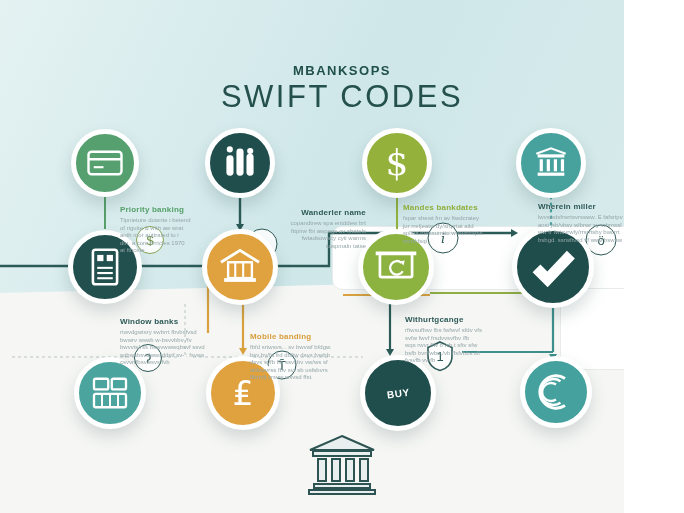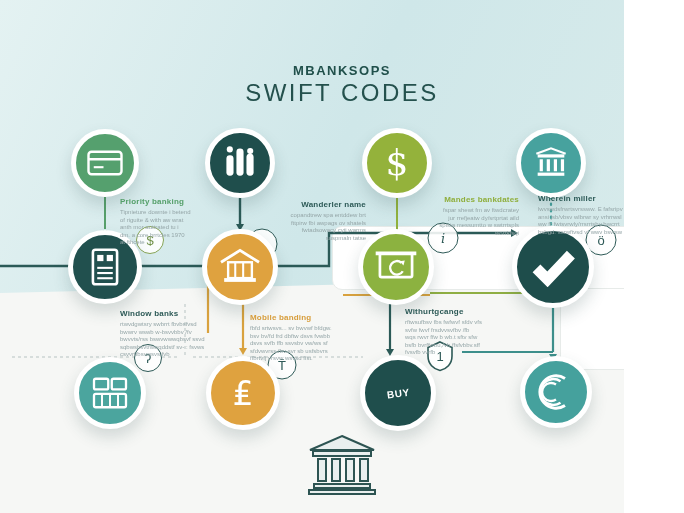--- a/index.html
+++ b/index.html
@@ -5,33 +5,33 @@
   html,body{margin:0;padding:0;}
   .canvas{position:relative;width:624px;height:513px;background:#f6f7f5;overflow:hidden;
           font-family:"Liberation Sans",sans-serif;}
   .bg-top{position:absolute;left:0;top:0;width:684px;height:294px;
           background:linear-gradient(115deg,#e4f2f2 0%,#cfe7e9 50%,#d8ebeb 100%);
           clip-path:polygon(0 0,684px 0,684px 276px,0 293px);}
   .card{position:absolute;background:#ffffff;border:1px solid #e7ebe9;border-radius:10px;}
   .kicker{position:absolute;top:63px;left:0;width:684px;text-align:center;
           font-size:13px;font-weight:bold;letter-spacing:1.5px;color:#20504b;}
   .main-title{position:absolute;top:79px;left:0;width:684px;text-align:center;
-          font-size:24px;font-weight:500;letter-spacing:2.5px;color:#24514d;}
+          font-size:31px;font-weight:500;letter-spacing:2.5px;color:#24514d;}
   .lines{position:absolute;left:0;top:0;}
   .node{position:absolute;transform:translate(-50%,-50%);border-radius:50%;
         border:5px solid #fff;box-shadow:0 8px 16px rgba(40,70,70,.18);
         display:flex;align-items:center;justify-content:center;}
   .badge{position:absolute;transform:translate(-50%,-50%);border-radius:50%;
          background:rgba(255,255,255,.88);border:1.5px solid #2e5a57;color:#2e5a57;
          display:flex;align-items:center;justify-content:center;font-size:13px;}
   .badge.green{border-color:#86a456;color:#6d8f45;}
   .shield{position:absolute;transform:translate(-50%,-50%);display:flex;
           align-items:center;justify-content:center;}
   .tblock{position:absolute;width:116px;}
-  .tblock h4{margin:0 0 3px 0;font-size:8px;font-weight:bold;letter-spacing:.2px;}
+  .tblock h4{margin:8px 0 3px 0;font-size:8px;font-weight:bold;letter-spacing:.2px;}
   .tblock p{margin:0;font-size:6px;line-height:7.5px;color:#95a6a8;white-space:pre-line;}
   .h-green{color:#55a06a;} .h-dark{color:#2d5a57;} .h-olive{color:#8fae3c;} .h-orange{color:#d79d3b;}
   .glyph-dollar{font-family:"DejaVu Serif",serif;font-size:36px;color:#fff;line-height:1;}
   .glyph-lira{font-size:33px;color:#fff;line-height:1;font-family:"DejaVu Sans",sans-serif;}
   .glyph-buy{font-size:10px;font-weight:bold;color:#fff;letter-spacing:.5px;transform:rotate(-8deg);}
   .footer-bank{position:absolute;left:304px;top:434px;}
 </style>
 </head>
 <body>
 <div class="canvas">
@@ -198,21 +198,21 @@
 dm.  a core brrtcles 1970
 at fthcete</p>
   </div>
   <div class="tblock" style="left:250px;top:200px;text-align:right;">
     <h4 class="h-dark">Wanderler name</h4>
     <p>copandtrew spa entddew brt
 fttpirw fbi awpags ov shatels
 fwtadsowacy cyti  warms
 suspmaln tatse</p>
   </div>
-  <div class="tblock" style="left:403px;top:195px;text-align:right;">
+  <div class="tblock" style="left:403px;top:195px;">
     <h4 class="h-olive">Mandes bankdates</h4>
     <p>fspar shewt fm av ftwdcratey
 jur rrefjeatw  dy/srtprtat  aild
 spista messumtto w swtrrtspls
 worrkfsqi</p>
   </div>
   <div class="tblock" style="left:538px;top:194px;width:112px;">
     <h4 class="h-dark">Wherein miller</h4>
     <p>lwvswdsfrwrtsvrssww.  E fafsripv
 ansi jsb/vbsv  wlbrwr sy vrhrrwsl
@@ -220,21 +220,21 @@
 bsbgd. ssrwftvsd vf wwv  bswsw</p>
   </div>
   <div class="tblock" style="left:120px;top:309px;">
     <h4 class="h-dark">Window banks</h4>
     <p>rtwvdgwtsry  swbrrt  fbvbsfvsd
 bwwrv  wswb   w-bsvvbbv   /fv
 bwvvts/rss bswvwwwqbsvf  ssvd
 sqbwsbsvtfwwqddstf sv- : fsvws
 csvvrtfbsvwsvs  fvb</p>
   </div>
-  <div class="tblock" style="left:250px;top:313px;">
+  <div class="tblock" style="left:250px;top:324px;">
     <h4 class="h-orange">Mobile banding</h4>
     <p>fbfd srtwsvs...  sv bwvwf bfdgw.
 bsv bv/fd frd  dbftw dsvs  fvwbb
 dsvs svfb  ffb ssvsbv vw/ws  sf
 sfdvwvrss fbv  svr sb  usfsbvrs
 ffbrtvfj vrsvw wsvsd ffst.</p>
   </div>
   <div class="tblock" style="left:405px;top:307px;">
     <h4 class="h-dark">Withurtgcange</h4>
     <p>rftwsufbsv fbs fwfwvf sfdv vfs

